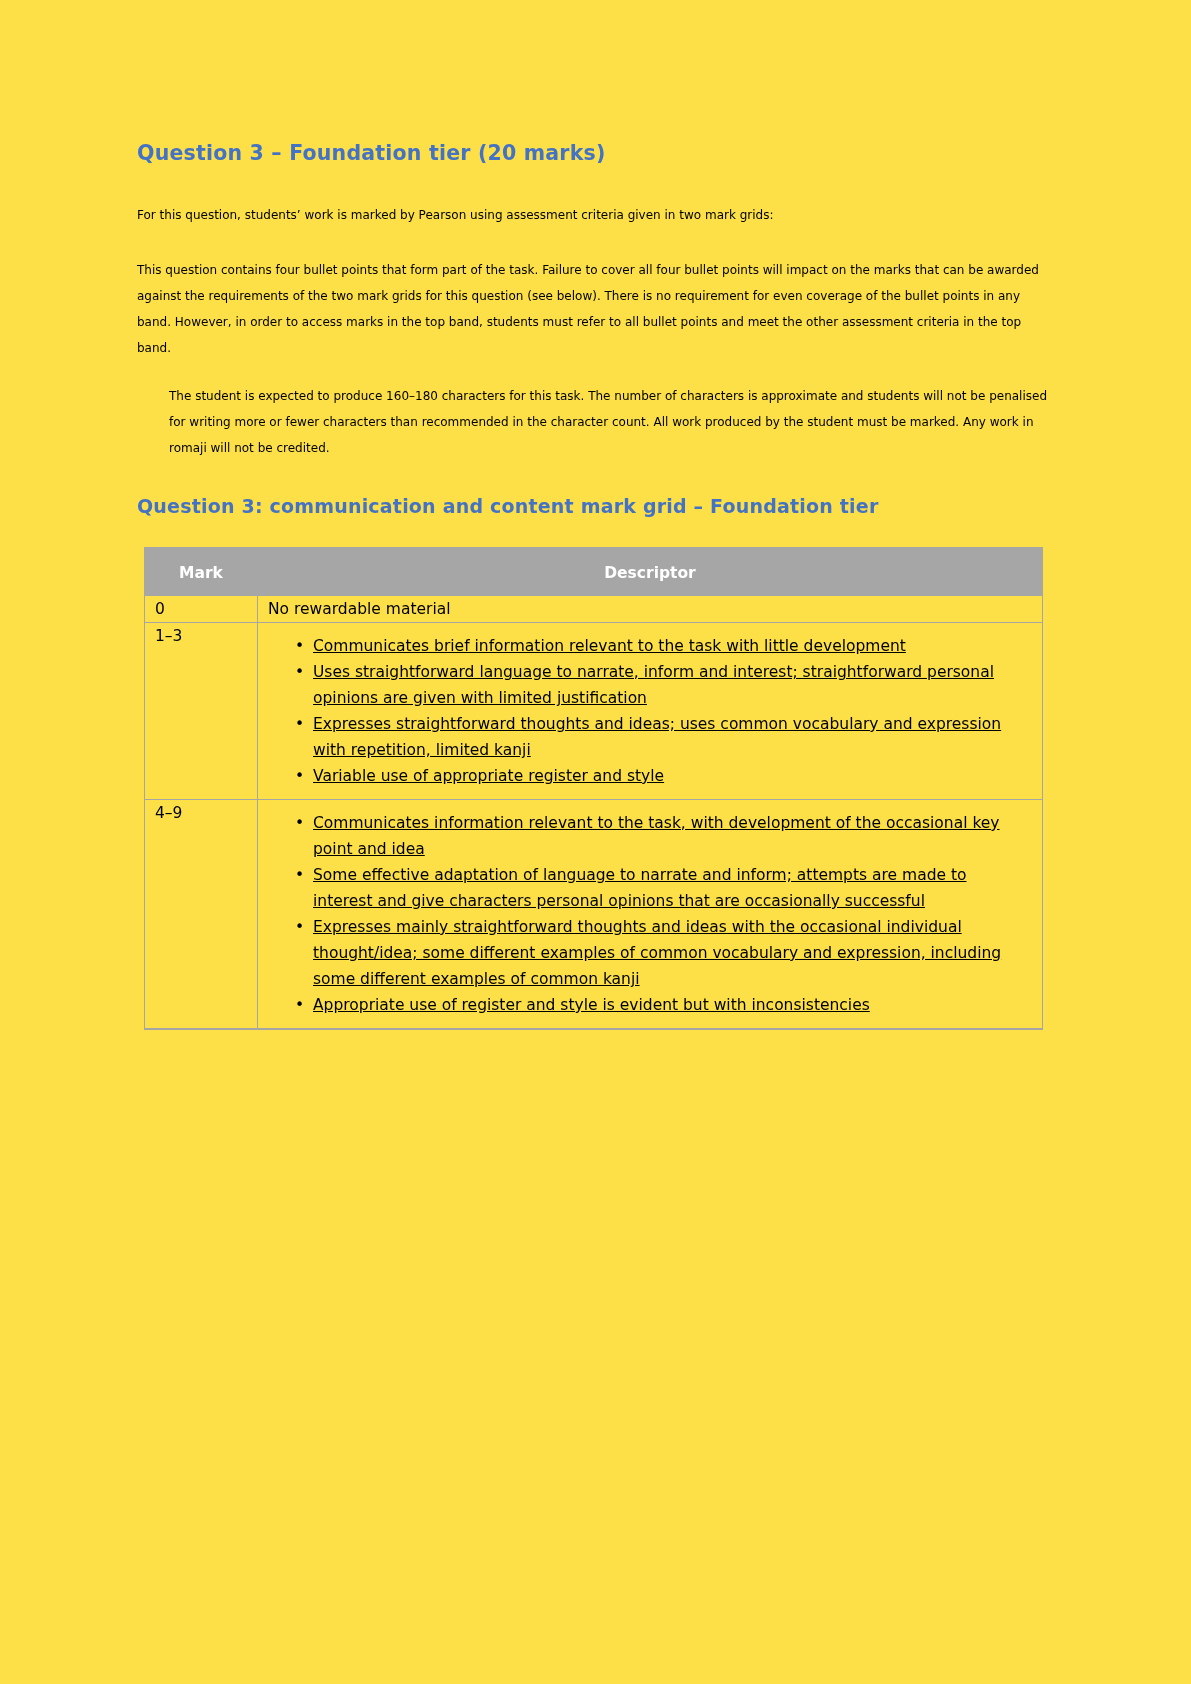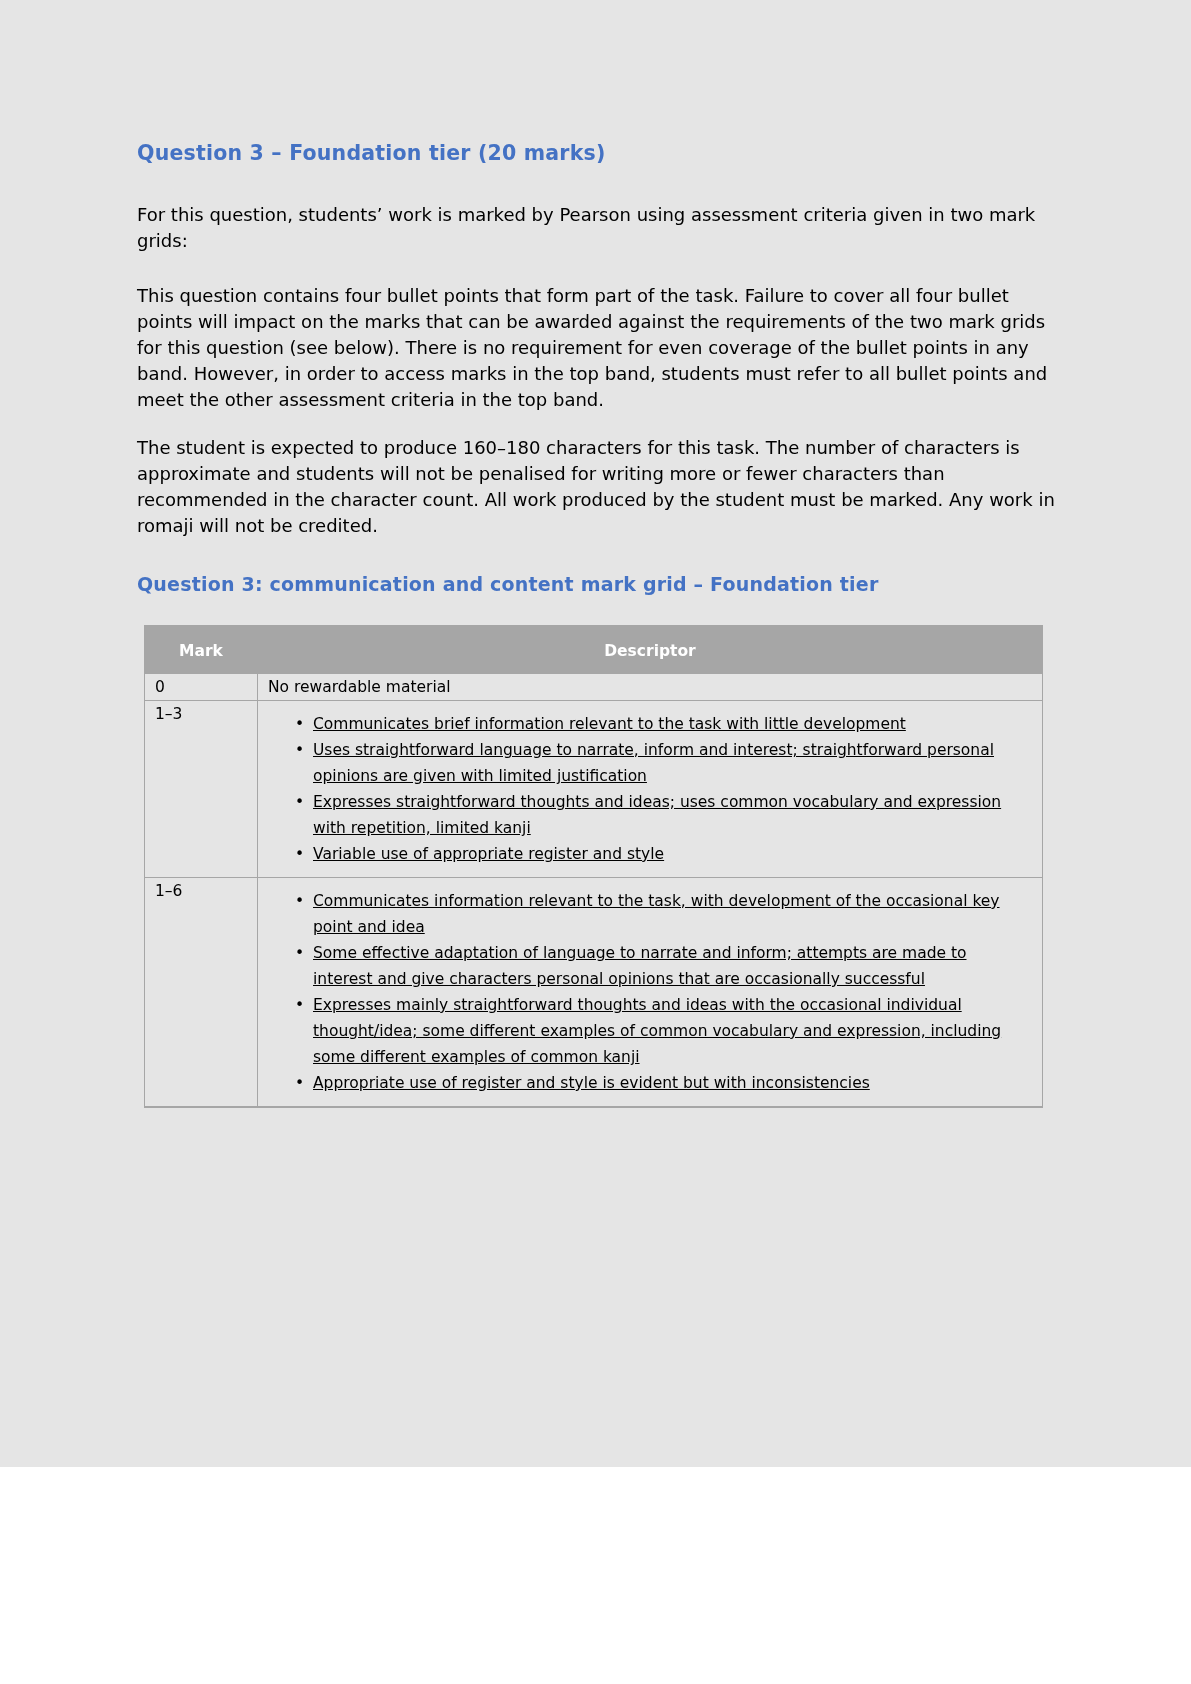--- a/index.html
+++ b/index.html
@@ -5,22 +5,22 @@
   html, body {
     margin: 0;
     padding: 0;
     background: #ffffff;
     font-family: "DejaVu Sans", "Liberation Sans", sans-serif;
     color: #000000;
   }
   .canvas {
     position: relative;
     width: 1191px;
-    height: 1467px;
-    background: #e5e5e5;
+    height: 1684px;
+    background: #fde047;
     overflow: hidden;
   }
   .page {
     position: absolute;
     left: 137px;
     top: 140px;
     width: 919px;
   }
   h1.doc-heading {
     color: var(--heading-blue, #4472C4);
@@ -32,27 +32,27 @@
   }
   h2.doc-heading {
     color: var(--heading-blue, #4472C4);
     font-size: 19px;
     line-height: 26px;
     font-weight: bold;
     margin: 12px 0 28px 0;
     letter-spacing: 0.2px;
   }
   p.body-text {
-    font-size: 18px;
+    font-size: 12px;
     line-height: 26px;
     margin: 0 0 22px 0;
   }
   p.p-intro   { margin-bottom: 15px; }
   p.p-style   { margin-bottom: 15px; }
-  p.p-chars   { margin-bottom: 32px; }
+  p.p-chars   { margin-bottom: 32px; margin-left: 32px; }
   .italic { font-style: italic; }
 
   ul.doc-list {
     list-style: none;
     margin: 0 0 29px 0;
     padding: 0 0 0 33px;
     font-size: 15.5px;
     line-height: 26px;
   }
   ul.doc-list li { position: relative; }
@@ -143,21 +143,21 @@
           <td>
             <ul class="cell-bullets">
               <li>Communicates brief information relevant to the task with little development</li>
               <li>Uses straightforward language to narrate, inform and interest; straightforward personal opinions are given with limited justification</li>
               <li>Expresses straightforward thoughts and ideas; uses common vocabulary and expression with repetition, limited kanji</li>
               <li>Variable use of appropriate register and style</li>
             </ul>
           </td>
         </tr>
         <tr>
-          <td>1–6</td>
+          <td>4–9</td>
           <td>
             <ul class="cell-bullets">
               <li>Communicates information relevant to the task, with development of the occasional key point and idea</li>
               <li>Some effective adaptation of language to narrate and inform; attempts are made to interest and give characters personal opinions that are occasionally successful</li>
               <li>Expresses mainly straightforward thoughts and ideas with the occasional individual thought/idea; some different examples of common vocabulary and expression, including some different examples of common kanji</li>
               <li>Appropriate use of register and style is evident but with inconsistencies</li>
             </ul>
           </td>
         </tr>
       </tbody>

